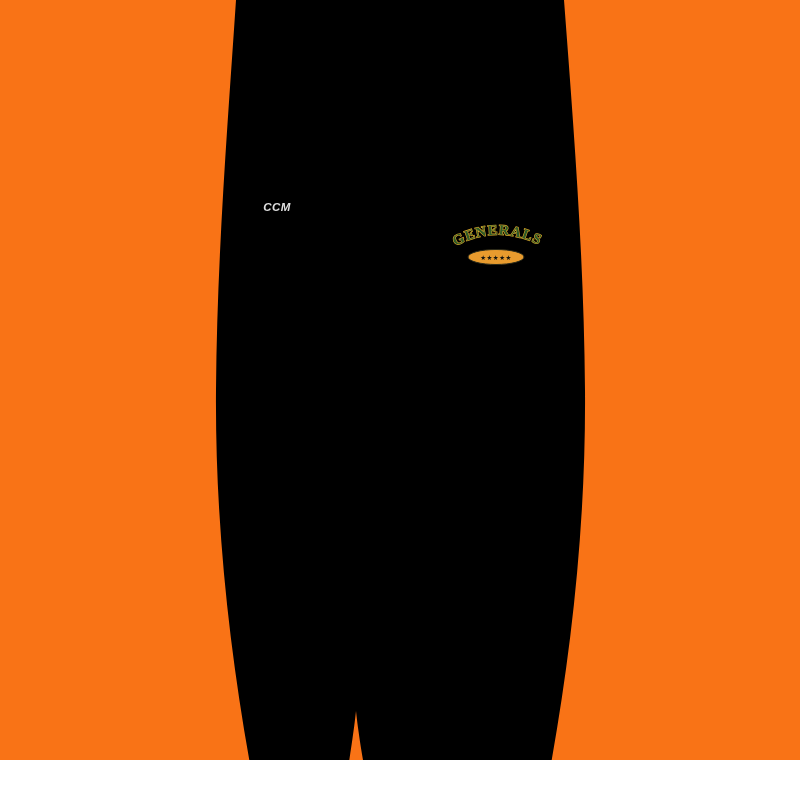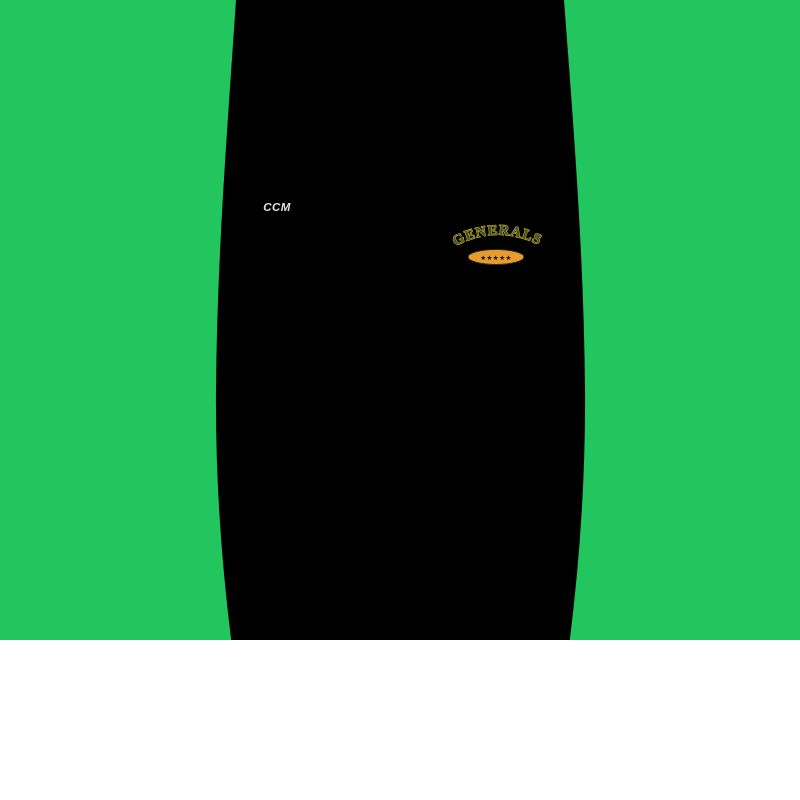--- a/index.html
+++ b/index.html
@@ -4,22 +4,22 @@
 <style>
   html, body {
     margin: 0;
     padding: 0;
     background: #ffffff;
     font-family: "Liberation Sans", sans-serif;
   }
   .stage {
     position: relative;
     width: 800px;
-    height: 640px;
-    background: #22c55e;
+    height: 760px;
+    background: #f97316;
     overflow: hidden;
   }
   .stage svg {
     display: block;
     width: 800px;
     height: 800px;
   }
   .brand-text {
     font-family: "Liberation Sans", sans-serif;
     font-style: italic;

